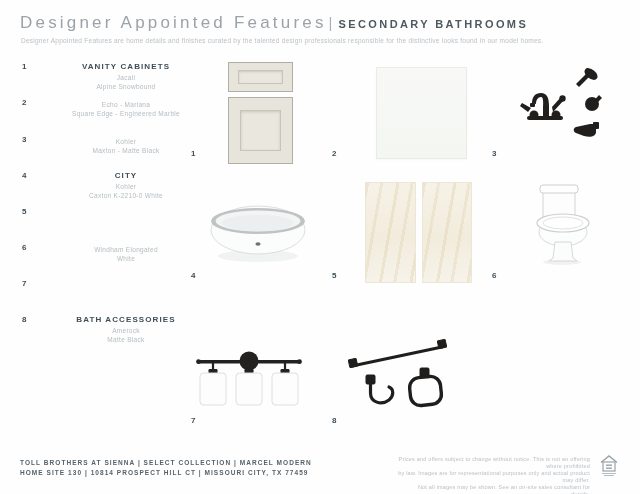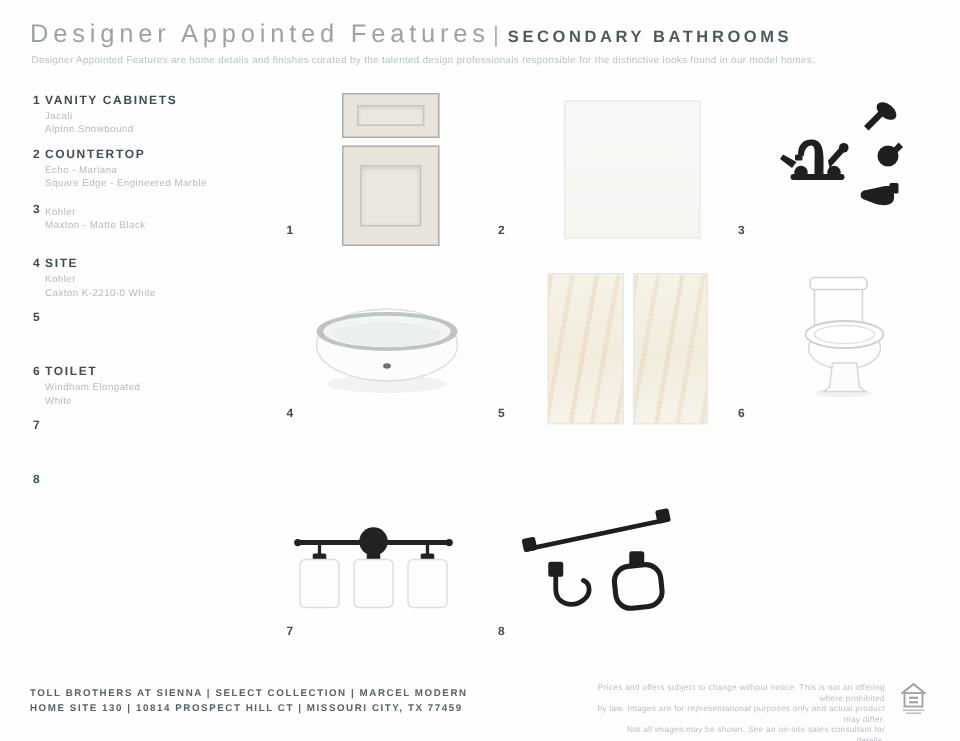--- a/index.html
+++ b/index.html
@@ -13,21 +13,21 @@
   
   .title-row { position:absolute; left:20px; top:13px; white-space:nowrap; }
   .title-main { font-size:17px; font-weight:400; color:#9ba3a9; letter-spacing:3.2px; }
   .title-div { font-size:15px; color:#aab1b6; margin:0 6px 0 2px; font-weight:300; }
   .title-section { font-size:11px; font-weight:700; color:#4d5960; letter-spacing:2.4px; }
   .header-desc { position:absolute; left:21px; top:37px; font-size:6.5px; color:#bac1c6; letter-spacing:.25px; }
 
   
   .feature { position:absolute; left:22px; width:175px; }
   .feature .num { position:absolute; left:0; top:0; font-size:8px; font-weight:700; color:#3e4d57; }
-  .feature .body { margin-left:8px; }
+  .feature .body { margin-left:33px;text-align:center; }
   .feature .name { font-size:8px; font-weight:700; color:#3e4d57; letter-spacing:1.1px; }
   .feature .sub { margin-top:2px; font-size:6.5px; line-height:9px; color:#b3bbc0; letter-spacing:.3px; }
 
   
   .gal-num { position:absolute; font-size:8px; font-weight:700; color:#3e4d57; }
   .thumb { position:absolute; }
 
   
   .cab { width:65px; height:102px; }
   .cab .drawer { width:65px; height:30px; background:#e7e4dc; border:1px solid #b2aea3; position:relative; }
@@ -68,64 +68,69 @@
         <div class="name">VANITY CABINETS</div>
       <div class="sub">
           <div>Jacali</div>
           <div>Alpine Snowbound</div>
         </div>
       </div>
   </div>
   <div class="feature" style="top:98px">
     <span class="num">2</span>
     <div class="body">
-        <div class="name">COUNTERTOP</div>
       <div class="sub">
           <div>Echo - Mariana</div>
           <div>Square Edge - Engineered Marble</div>
         </div>
       </div>
   </div>
   <div class="feature" style="top:135px">
     <span class="num">3</span>
     <div class="body">
       <div class="sub">
           <div>Kohler</div>
           <div>Maxton - Matte Black</div>
         </div>
       </div>
   </div>
   <div class="feature" style="top:171px">
     <span class="num">4</span>
     <div class="body">
-        <div class="name">SITE</div>
+        <div class="name">CITY</div>
       <div class="sub">
           <div>Kohler</div>
           <div>Caxton K-2210-0 White</div>
         </div>
       </div>
   </div>
   <div class="feature" style="top:207px">
     <span class="num">5</span>
   </div>
   <div class="feature" style="top:243px">
     <span class="num">6</span>
     <div class="body">
-        <div class="name">TOILET</div>
       <div class="sub">
           <div>Windham Elongated</div>
           <div>White</div>
         </div>
       </div>
   </div>
   <div class="feature" style="top:279px">
     <span class="num">7</span>
   </div>
   <div class="feature" style="top:315px">
     <span class="num">8</span>
+    <div class="body">
+        <div class="name">BATH ACCESSORIES</div>
+      <div class="sub">
+          <div>Amerock</div>
+          <div>Matte Black</div>
+        </div>
+      </div>
   </div>
 
   <span class="gal-num" style="left:191px; top:149px">1</span>
   <span class="gal-num" style="left:332px; top:149px">2</span>
   <span class="gal-num" style="left:492px; top:149px">3</span>
   <span class="gal-num" style="left:191px; top:271px">4</span>
   <span class="gal-num" style="left:332px; top:271px">5</span>
   <span class="gal-num" style="left:492px; top:271px">6</span>
   <span class="gal-num" style="left:191px; top:416px">7</span>
   <span class="gal-num" style="left:332px; top:416px">8</span>

